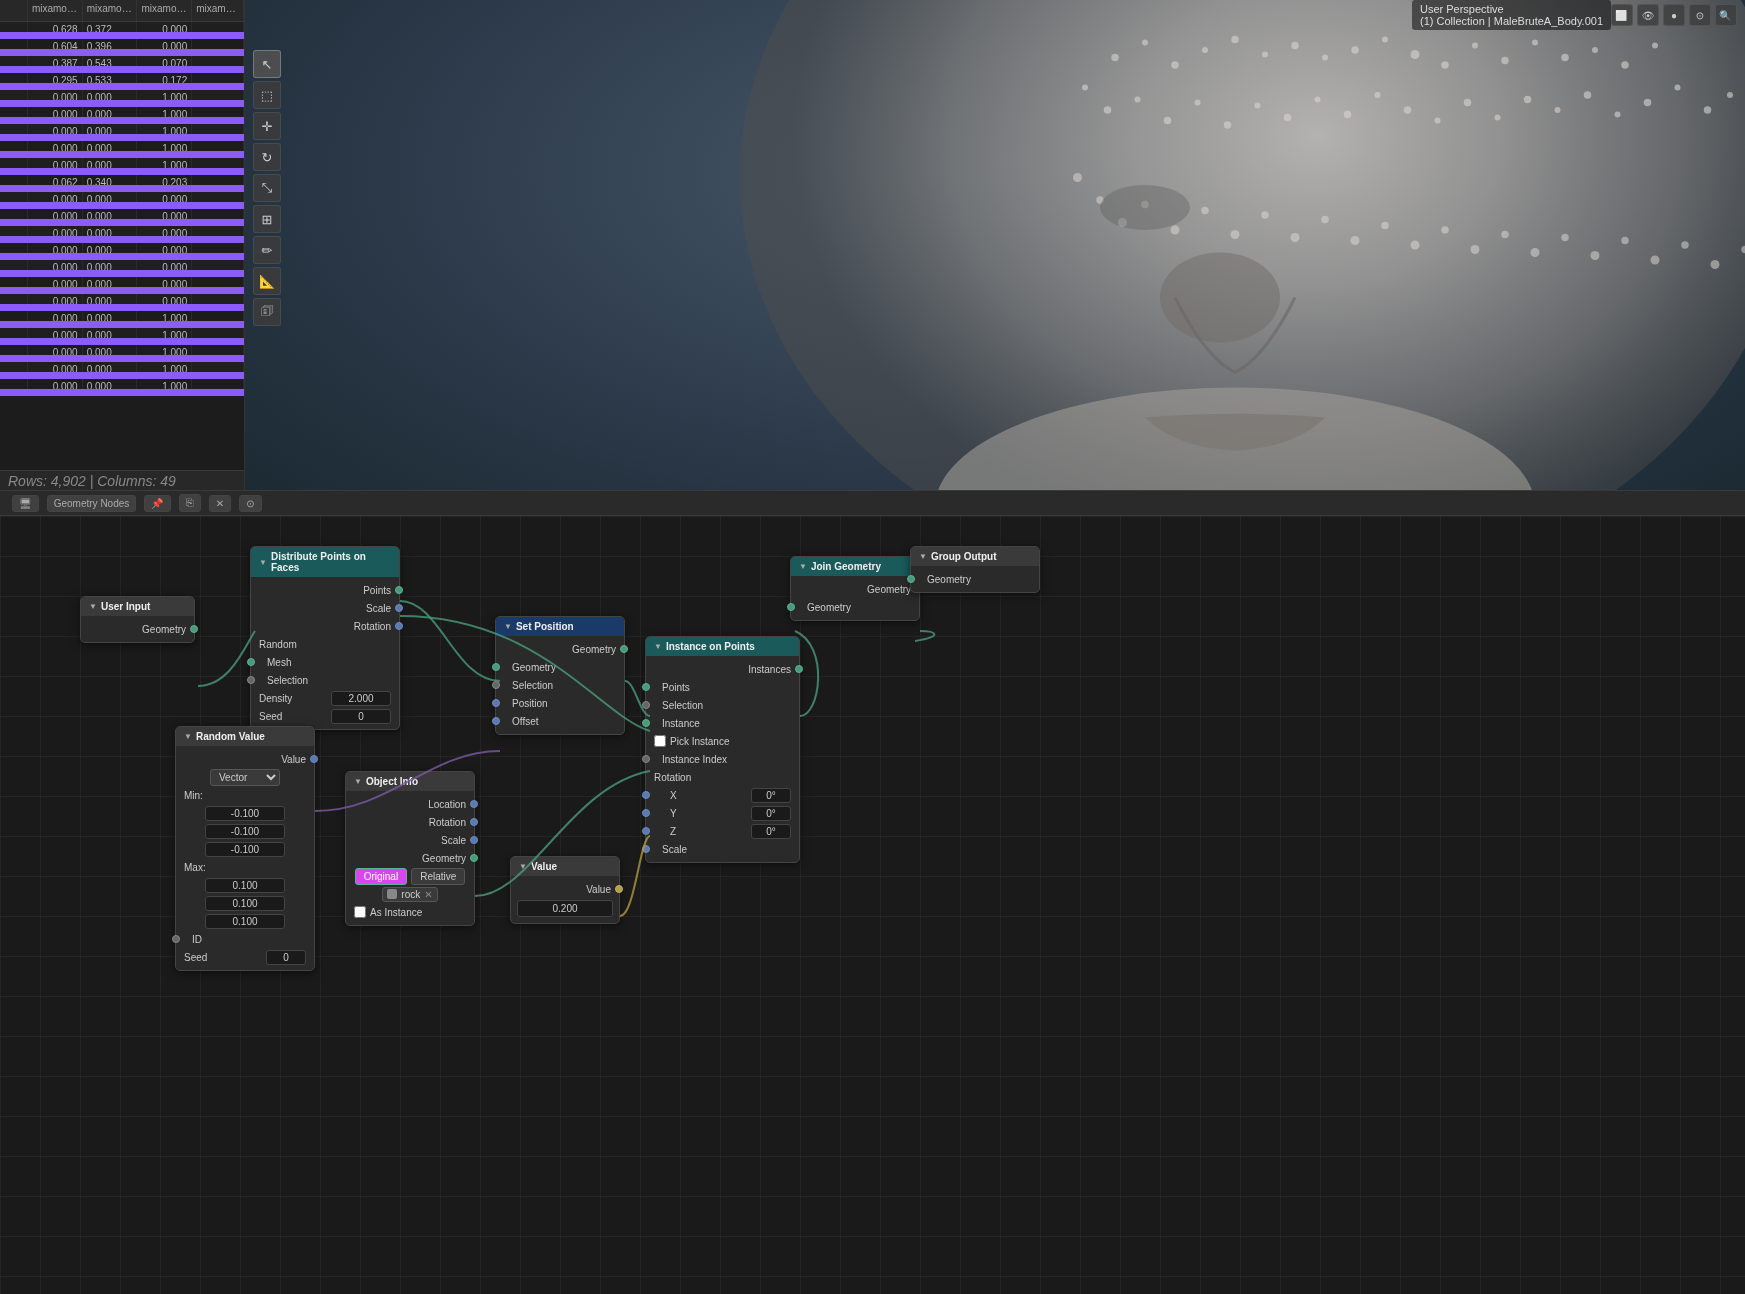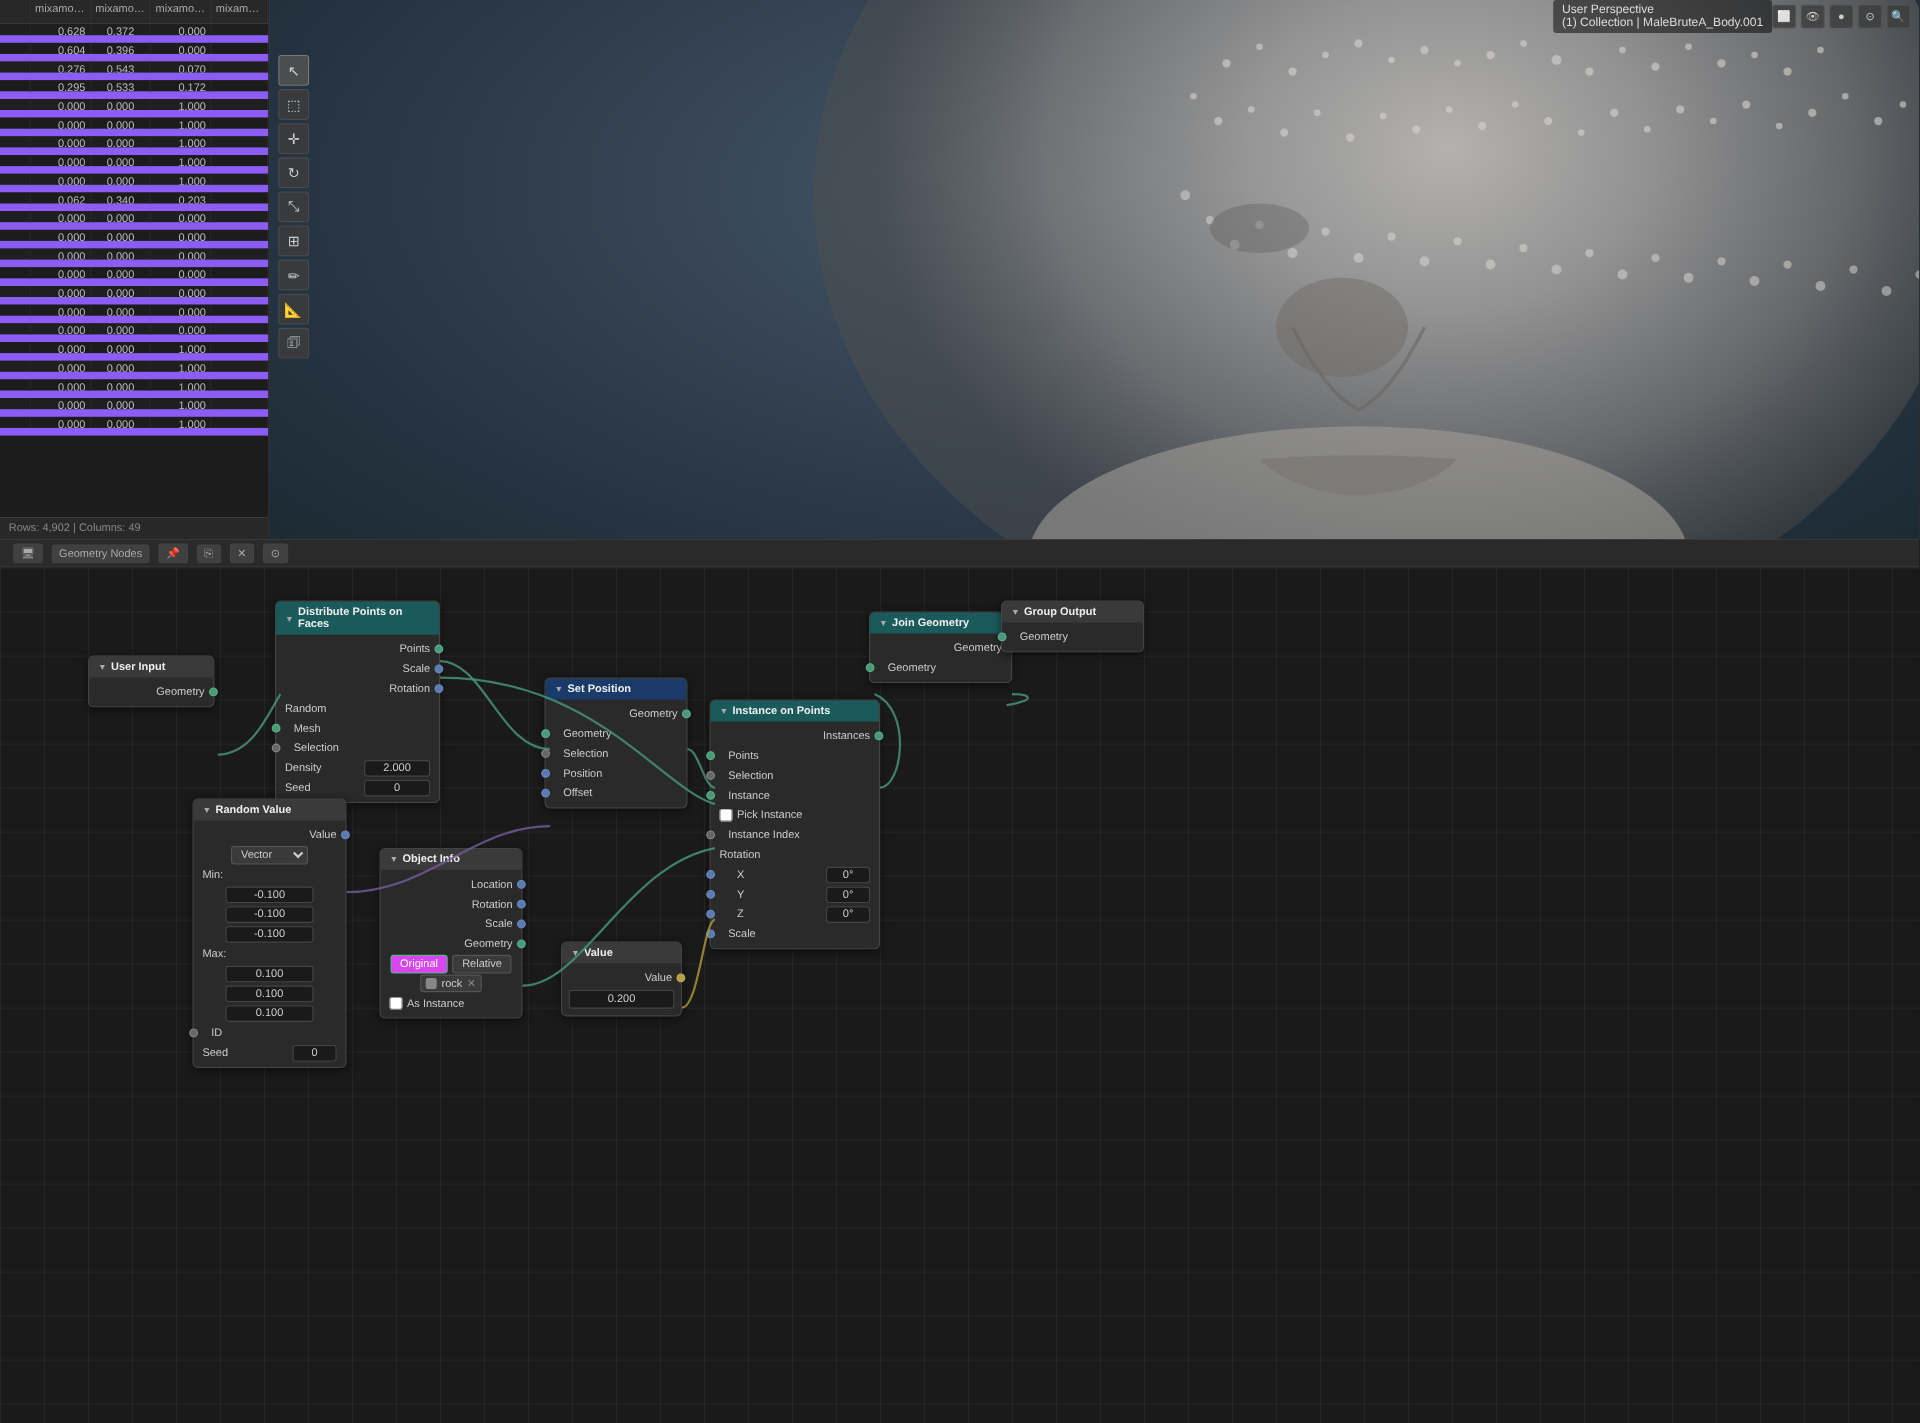--- a/index.html
+++ b/index.html
@@ -68,37 +68,38 @@
     .cell {
       padding: 2px 4px;
       font-size: 10px;
       color: #bbb;
       border-right: 1px solid #2a2a2a;
       white-space: nowrap;
       overflow: hidden;
     }
     .cell:nth-child(1) { width: 28px; color: #888; }
     .cell:nth-child(2) { width: 55px; text-align: right; }
-    .cell:nth-child(3) { width: 55px; text-align: center; }
+    .cell:nth-child(3) { width: 55px; text-align: left; }
     .cell:nth-child(4) { width: 55px; text-align: right; }
     .cell:nth-child(5) { width: 52px; text-align: right; }
 
     #spreadsheet-footer {
       position: absolute;
       bottom: 0;
       left: 0;
       right: 0;
       height: 20px;
       background: #282828;
       border-top: 1px solid #3a3a3a;
       display: flex;
       align-items: center;
       padding: 0 8px;
-      font-size: 10px;
+      font-size: 14px;
       color: #888;
+      font-style: italic;
     }
 
     
     #viewport {
       flex: 1;
       height: 490px;
       background: linear-gradient(135deg, #3a4a58 0%, #2a3a48 30%, #4a5a68 60%, #5a6a78 100%);
       position: relative;
       overflow: hidden;
     }
@@ -493,21 +494,21 @@
         </div>
         <div class="spreadsheet-row">
           <div class="cell"></div>
           <div class="cell">0.604</div>
           <div class="cell">0.396</div>
           <div class="cell">0.000</div>
           <div class="cell"></div>
         </div>
         <div class="spreadsheet-row">
           <div class="cell"></div>
-          <div class="cell">0.276</div>
+          <div class="cell">0.387</div>
           <div class="cell">0.543</div>
           <div class="cell">0.070</div>
           <div class="cell"></div>
         </div>
         <div class="spreadsheet-row">
           <div class="cell"></div>
           <div class="cell">0.295</div>
           <div class="cell">0.533</div>
           <div class="cell">0.172</div>
           <div class="cell"></div>

